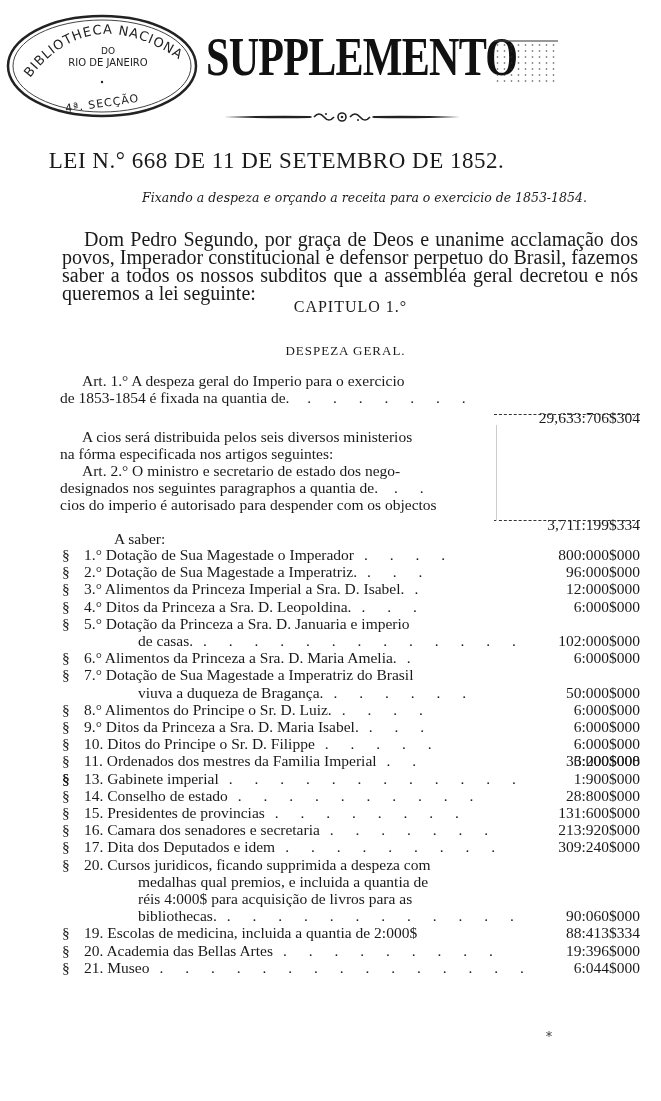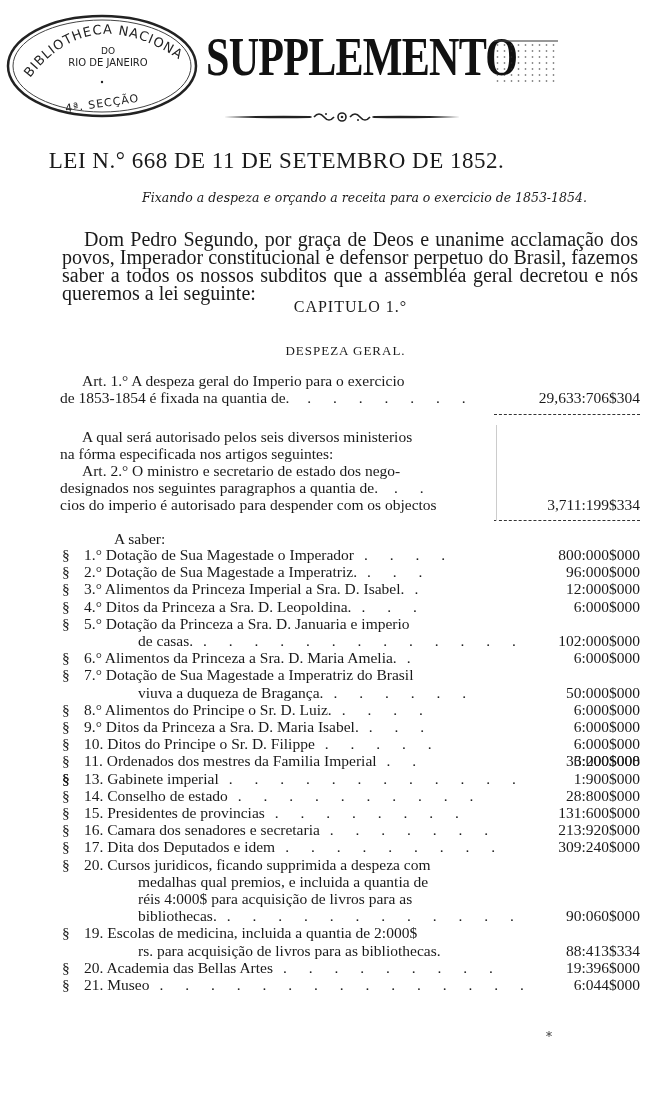--- a/index.html
+++ b/index.html
@@ -48,21 +48,21 @@
     font-family: "Liberation Serif", serif; font-size: 13px; letter-spacing: 1px; padding-left: 30px; box-sizing: border-box;
   }
   .art {
     position: absolute; left: 60px; width: 580px;
     font-family: "Liberation Serif", serif; font-size: 15.5px; line-height: 17px;
   }
   .art .text { width: 434px; text-align: justify; }
   .art .text .indent { padding-left: 22px; }
   .amount {
     position: absolute; right: 0; white-space: nowrap;
-    font-family: "Liberation Serif", serif; font-size: 15.5px;
+    font-family: "Liberation Serif", serif; font-size: 15.5px; margin-top: 20px;
   }
   .underline-rule { position: absolute; right: 0; width: 146px; border-top: 1.5px dashed #333; }
   .vline { position: absolute; left: 496px; width: 0; border-left: 1px solid #ccc; }
   .asaber {
     position: absolute; left: 114px; top: 530px;
     font-family: "Liberation Serif", serif; font-size: 15.5px;
   }
   .items { position: absolute; left: 62px; top: 546px; width: 578px; }
   .item {
     position: relative; font-family: "Liberation Serif", serif; font-size: 15.5px;
@@ -130,21 +130,21 @@
       <span>de 1853-1854 é fixada na quantia de.</span>
       <span class="leader" style="margin-left:14px;">. . . . . . .</span>
     </div>
   </div>
   <div class="amount" style="top:17px;">29,633:706$304</div>
   <div class="underline-rule" style="top:42px;"></div>
 </div>
 
 <div class="art" style="top:428px;">
   <div class="text">
-    <div class="indent">A qual será autorisado pelos seis diversos ministerios</div>
+    <div class="indent">A cios será distribuida pelos seis diversos ministerios</div>
     <div>na fórma especificada nos artigos seguintes:</div>
   </div>
 </div>
 
 <div class="art" style="top:462px;">
   <div class="text">
     <div class="indent">Art. 2.° O ministro e secretario de estado dos nego-</div>
     <div style="white-space:nowrap;">
       <span>designados nos seguintes paragraphos a quantia de.</span>
       <span class="leader" style="margin-left:12px;">. .</span>
@@ -285,21 +285,20 @@
         <div class="line cont"><span>medalhas qual premios, e incluida a quantia de</span></div>
         <div class="line cont"><span>réis 4:000$ para acquisição de livros para as</span></div>
         <div class="line cont"><span>bibliothecas.</span><span class="leader" style="margin-left: 10px;">. . . . . . . . . . . . . .</span></div>
       </div>
       <span class="amt">90:060$000</span>
     </div>
     <div class="item">
       <span class="sec">§</span>
       <div class="desc">
         <div class="line"><span class="num">19.</span> <span>Escolas de medicina, incluida a quantia de 2:000$</span></div>
-        <div class="line cont"><span>rs. para acquisição de livros para as bibliothecas.</span></div>
       </div>
       <span class="amt">88:413$334</span>
     </div>
     <div class="item">
       <span class="sec">§</span>
       <div class="desc">
         <div class="line"><span class="num">20.</span> <span>Academia das Bellas Artes</span><span class="leader" style="margin-left: 10px;">. . . . . . . . .</span></div>
       </div>
       <span class="amt">19:396$000</span>
     </div>

